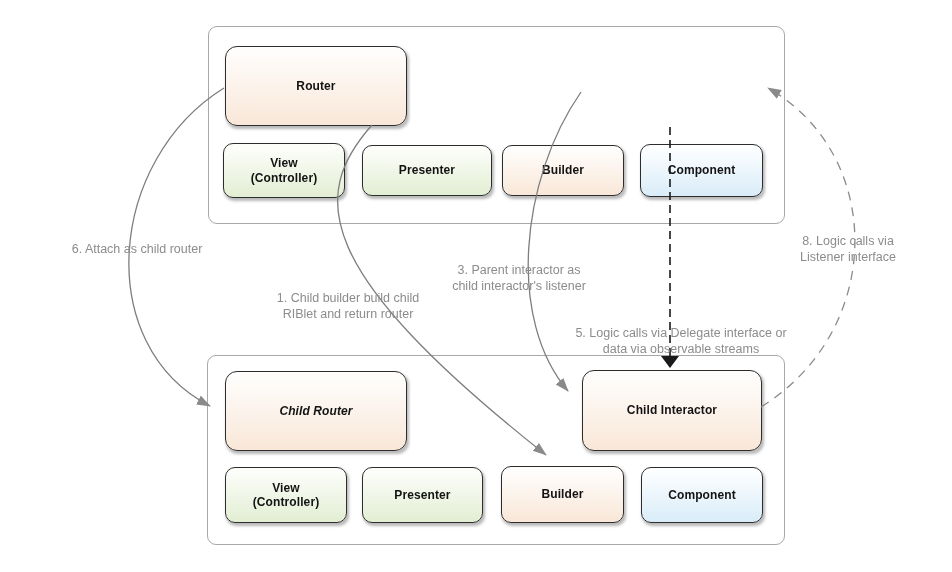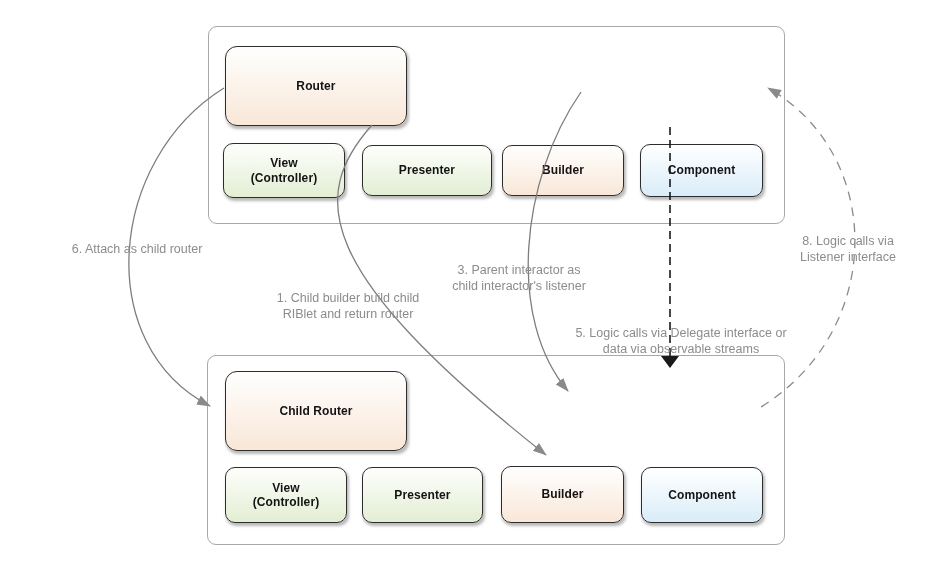--- a/index.html
+++ b/index.html
@@ -38,21 +38,22 @@
 
   <div class="rib-container" style="left:207px;top:355px;width:576px;height:188px;"></div>
 
   <div class="node peach lg" style="left:225px;top:46px;width:180px;height:78px;">Router</div>
   <div class="node green" style="left:223px;top:143px;width:120px;height:53px;">View
 (Controller)</div>
   <div class="node green" style="left:362px;top:145px;width:128px;height:49px;">Presenter</div>
   <div class="node peach" style="left:502px;top:145px;width:120px;height:49px;">Builder</div>
   <div class="node blue" style="left:640px;top:144px;width:121px;height:51px;">Component</div>
 
-  <div class="node peach lg" style="left:225px;top:371px;width:180px;height:78px;">Child Router</div>
+  <div class="node peach lg" style="left:225px;top:371px;width:180px;height:78px;font-style:italic;">Child Router</div>
+  <div class="node peach lg" style="left:582px;top:370px;width:178px;height:79px;">Child Interactor</div>
   <div class="node green" style="left:225px;top:467px;width:120px;height:54px;">View
 (Controller)</div>
   <div class="node green" style="left:362px;top:467px;width:119px;height:54px;">Presenter</div>
   <div class="node peach" style="left:501px;top:466px;width:121px;height:55px;">Builder</div>
   <div class="node blue" style="left:641px;top:467px;width:120px;height:54px;">Component</div>
 
   <svg class="arrows" width="952" height="572" viewBox="0 0 952 572">
     <defs>
       <marker id="mGray" markerUnits="userSpaceOnUse" markerWidth="16" markerHeight="12" refX="13" refY="5" orient="auto">
         <path d="M0 0 L14 5 L0 10 Z" fill="#8a8a8a"></path>

